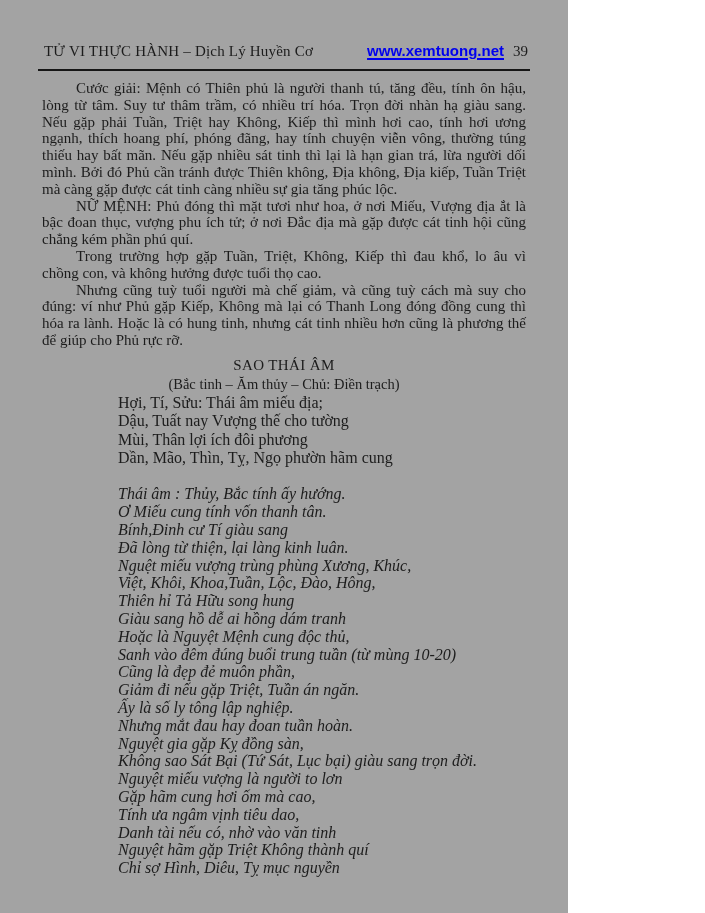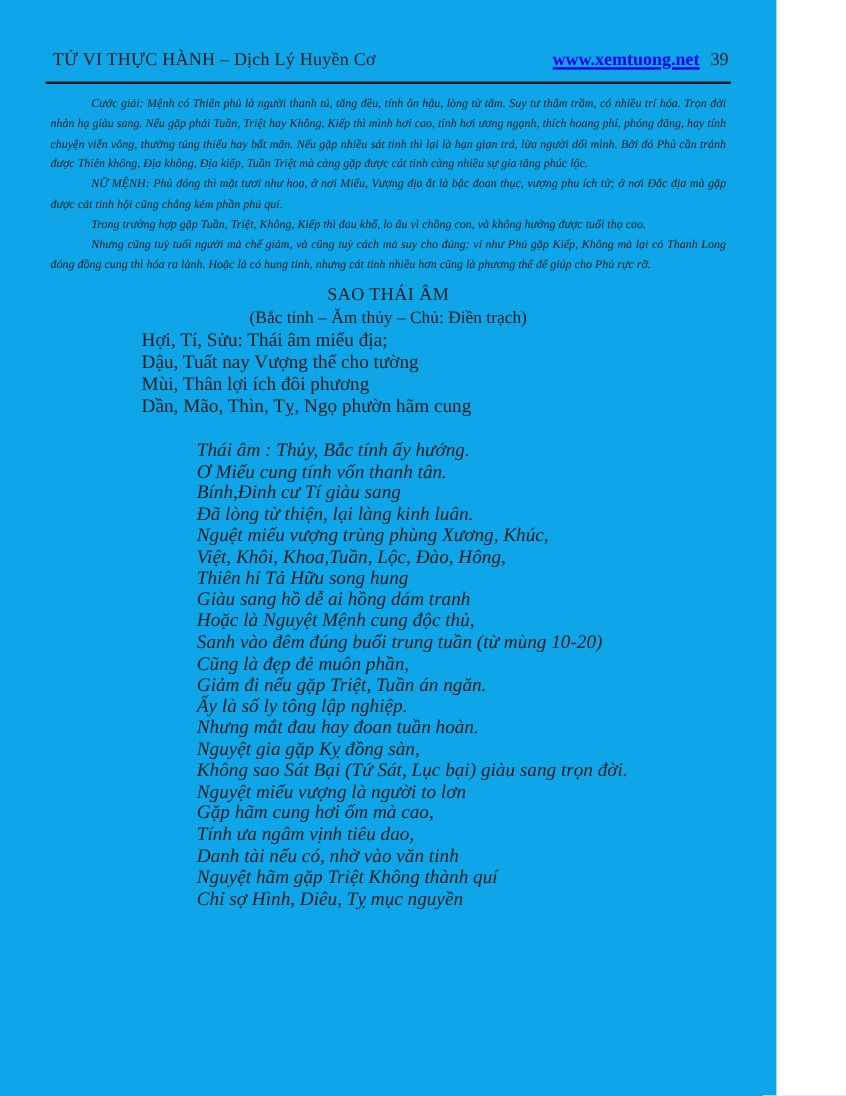--- a/index.html
+++ b/index.html
@@ -1,63 +1,62 @@
 <!DOCTYPE html>
 <html lang="vi"><head>
 <meta charset="utf-8">
 <style>
   html,body{margin:0;padding:0;background:#ffffff;}
   .page{
     position:relative;
-    width:647px;height:913px;
+    width:568px;height:913px;
     box-sizing:border-box;
     padding:42px 38px 0 38px;
-    background:#0ea5e9;
+    background:#a3a3a3;
     color:#1c1c1c;
     font-family:"Liberation Serif","DejaVu Serif",serif;
     overflow:hidden;
   }
   .page-header{
     display:flex;
     justify-content:space-between;
     align-items:baseline;
     font-size:15px;
     padding:0 2px 0 6px;
   }
   .header-title{
     font-size:15px;
     letter-spacing:.2px;
     white-space:nowrap;
   }
   .header-right{display:flex;align-items:baseline;gap:9px;}
   .site-link{
-    font-family:Liberation Serif, serif;
+    font-family:Liberation Sans, sans-serif;
     font-weight:700;
     font-size:15px;
     color:#0000ee;
     text-decoration:underline;
     text-decoration-thickness:2px;
     text-underline-offset:2px;
     cursor:pointer;
     white-space:nowrap;
   }
   .page-number{font-size:15px;}
   .header-rule{
     border:none;
     border-top:2px solid #161616;
     margin:9px 0 9px 0;
   }
   .body-text{padding:0 4px;}
   .body-text p{
     margin:0;
-    font-size:10px;
+    font-size:15px;
     line-height:16.8px;
     text-align:justify;
     text-indent:34px;
-    font-style:italic;
   }
   .section-title{
     margin-top:7px;
     text-align:center;
     font-size:15px;
     line-height:19px;
     letter-spacing:.4px;
   }
   .section-subtitle{
     text-align:center;
@@ -66,21 +65,21 @@
   }
   .verse{
     margin:0 0 0 80px;
     font-size:16px;
   }
   .verse .verse-line{line-height:18.4px;white-space:nowrap;}
   .verse-italic{
     margin-top:18px;
     font-style:italic;
   }
-  .verse-italic .verse-line{line-height:17.8px;margin-left:46px;}
+  .verse-italic .verse-line{line-height:17.8px;}
 </style>
 </head>
 <body>
 
 <div class="page">
 
   <div class="page-header">
     <span class="header-title">TỬ VI THỰC HÀNH – Dịch Lý Huyền Cơ</span>
     <span class="header-right">
       <a class="site-link">www.xemtuong.net</a>

